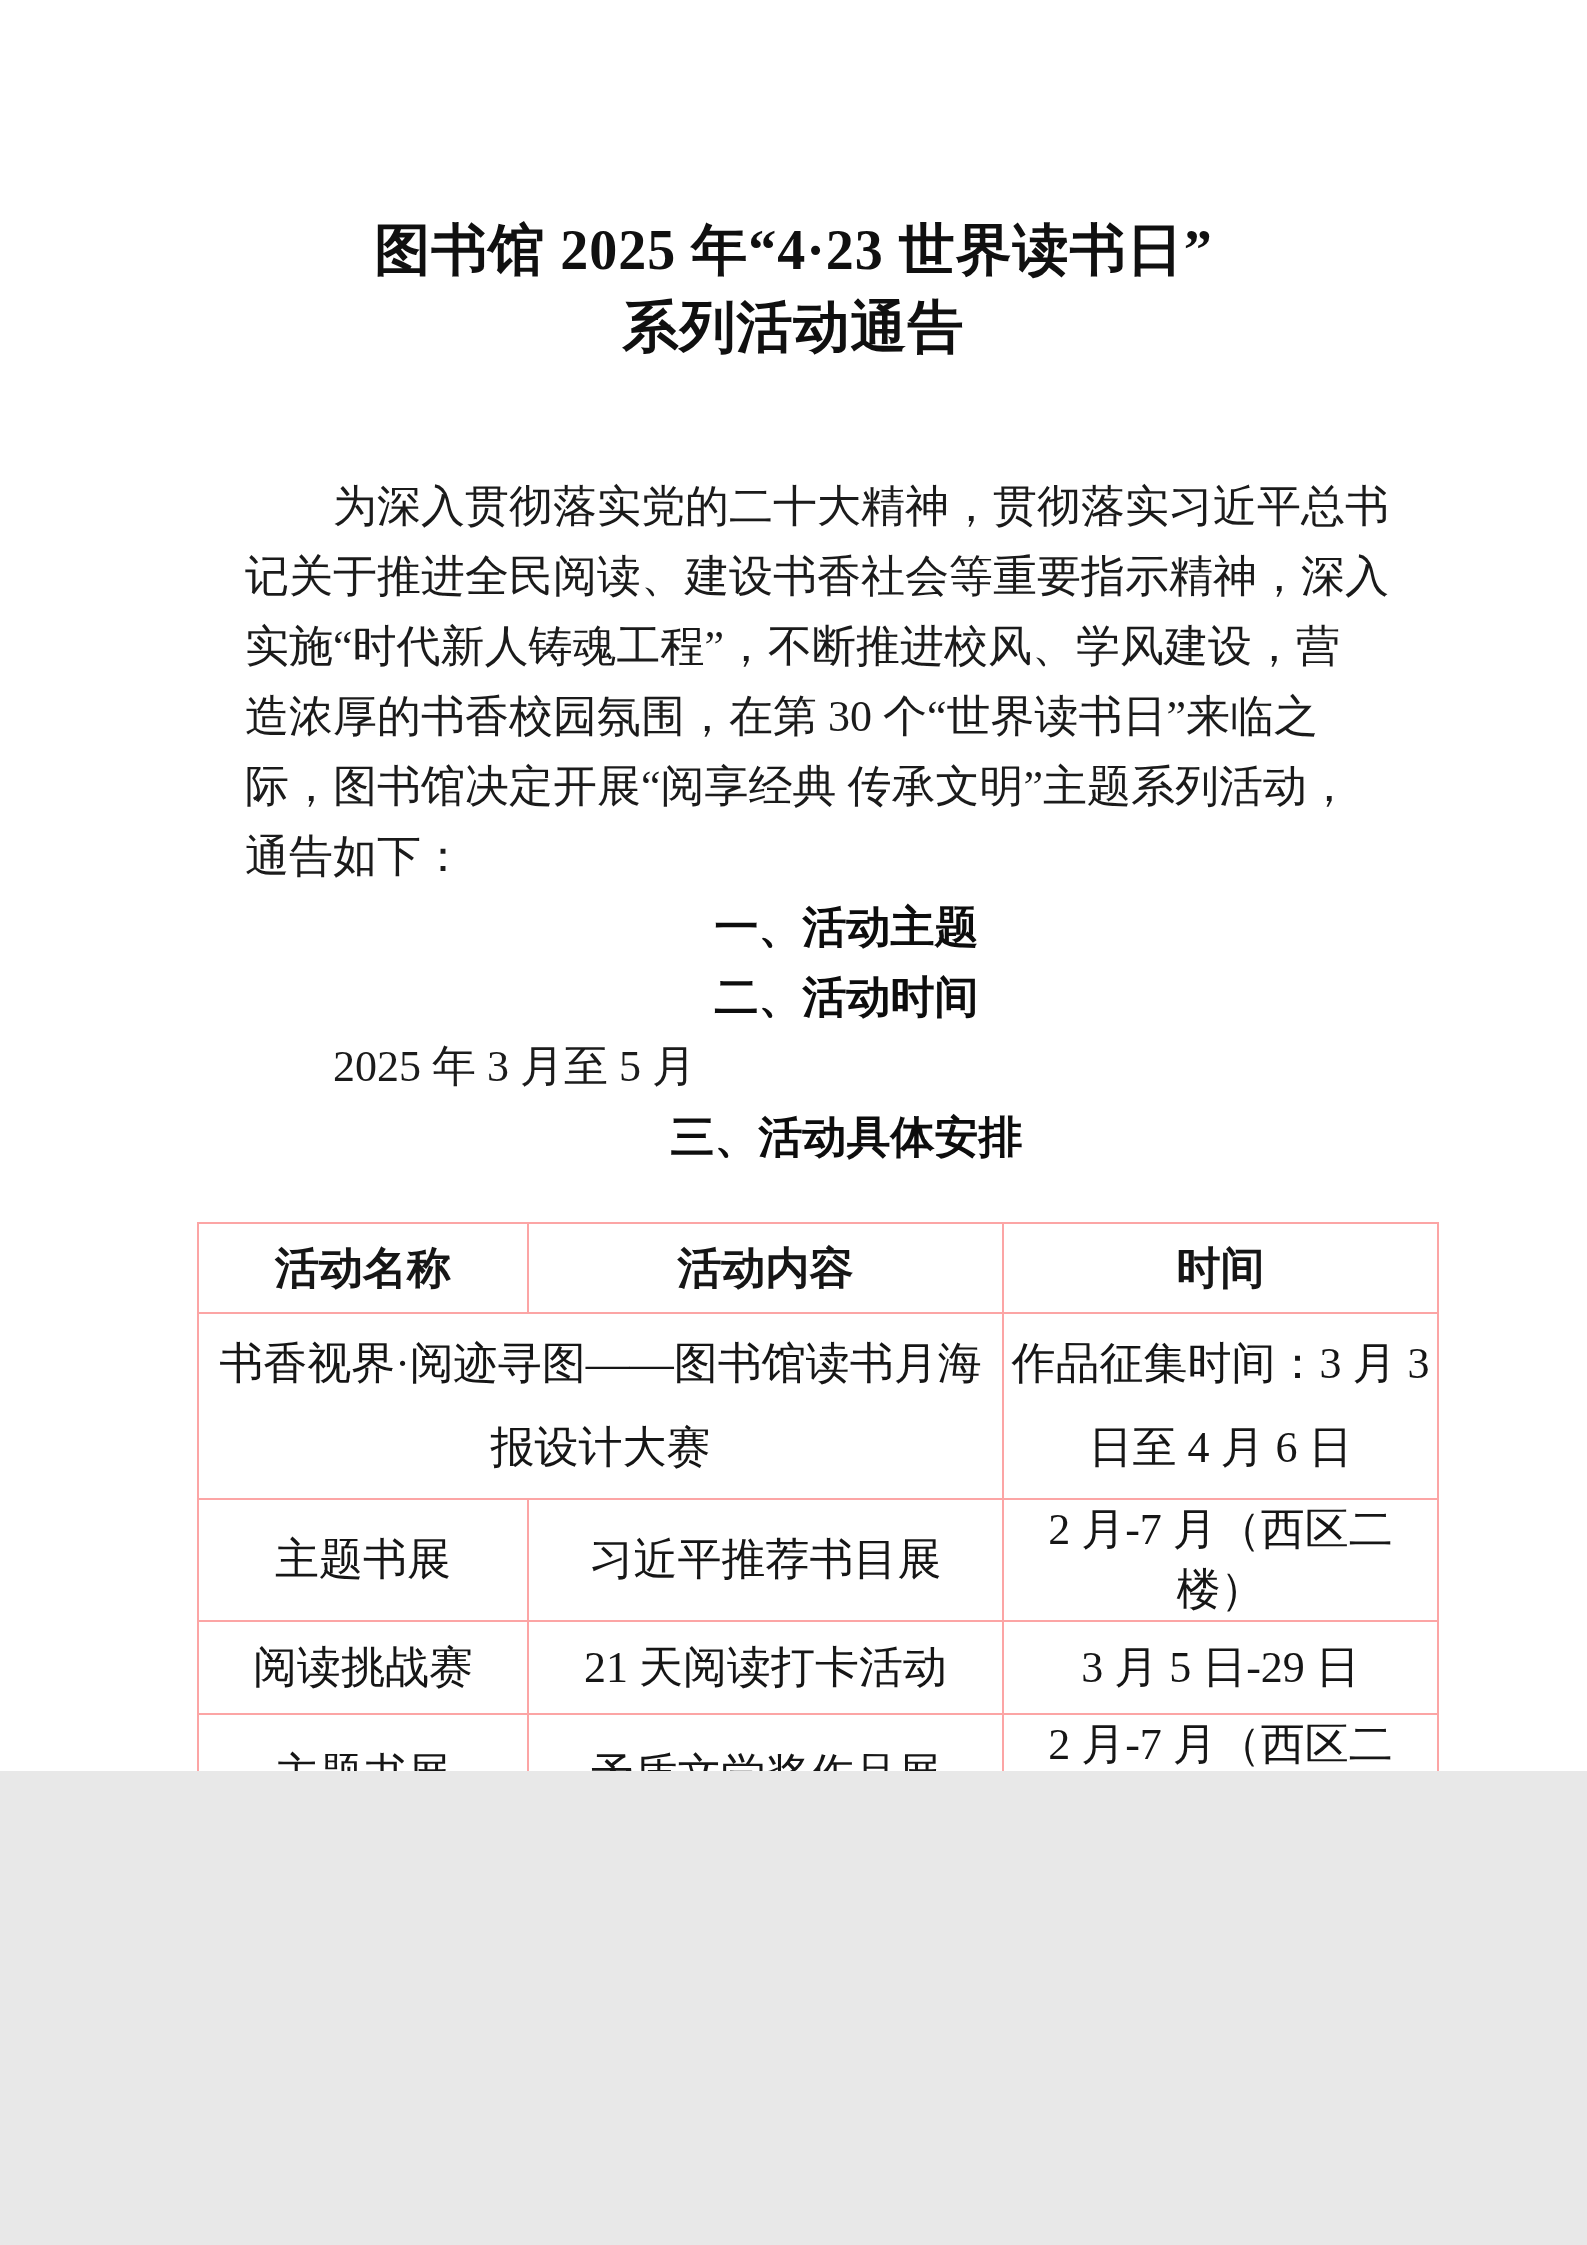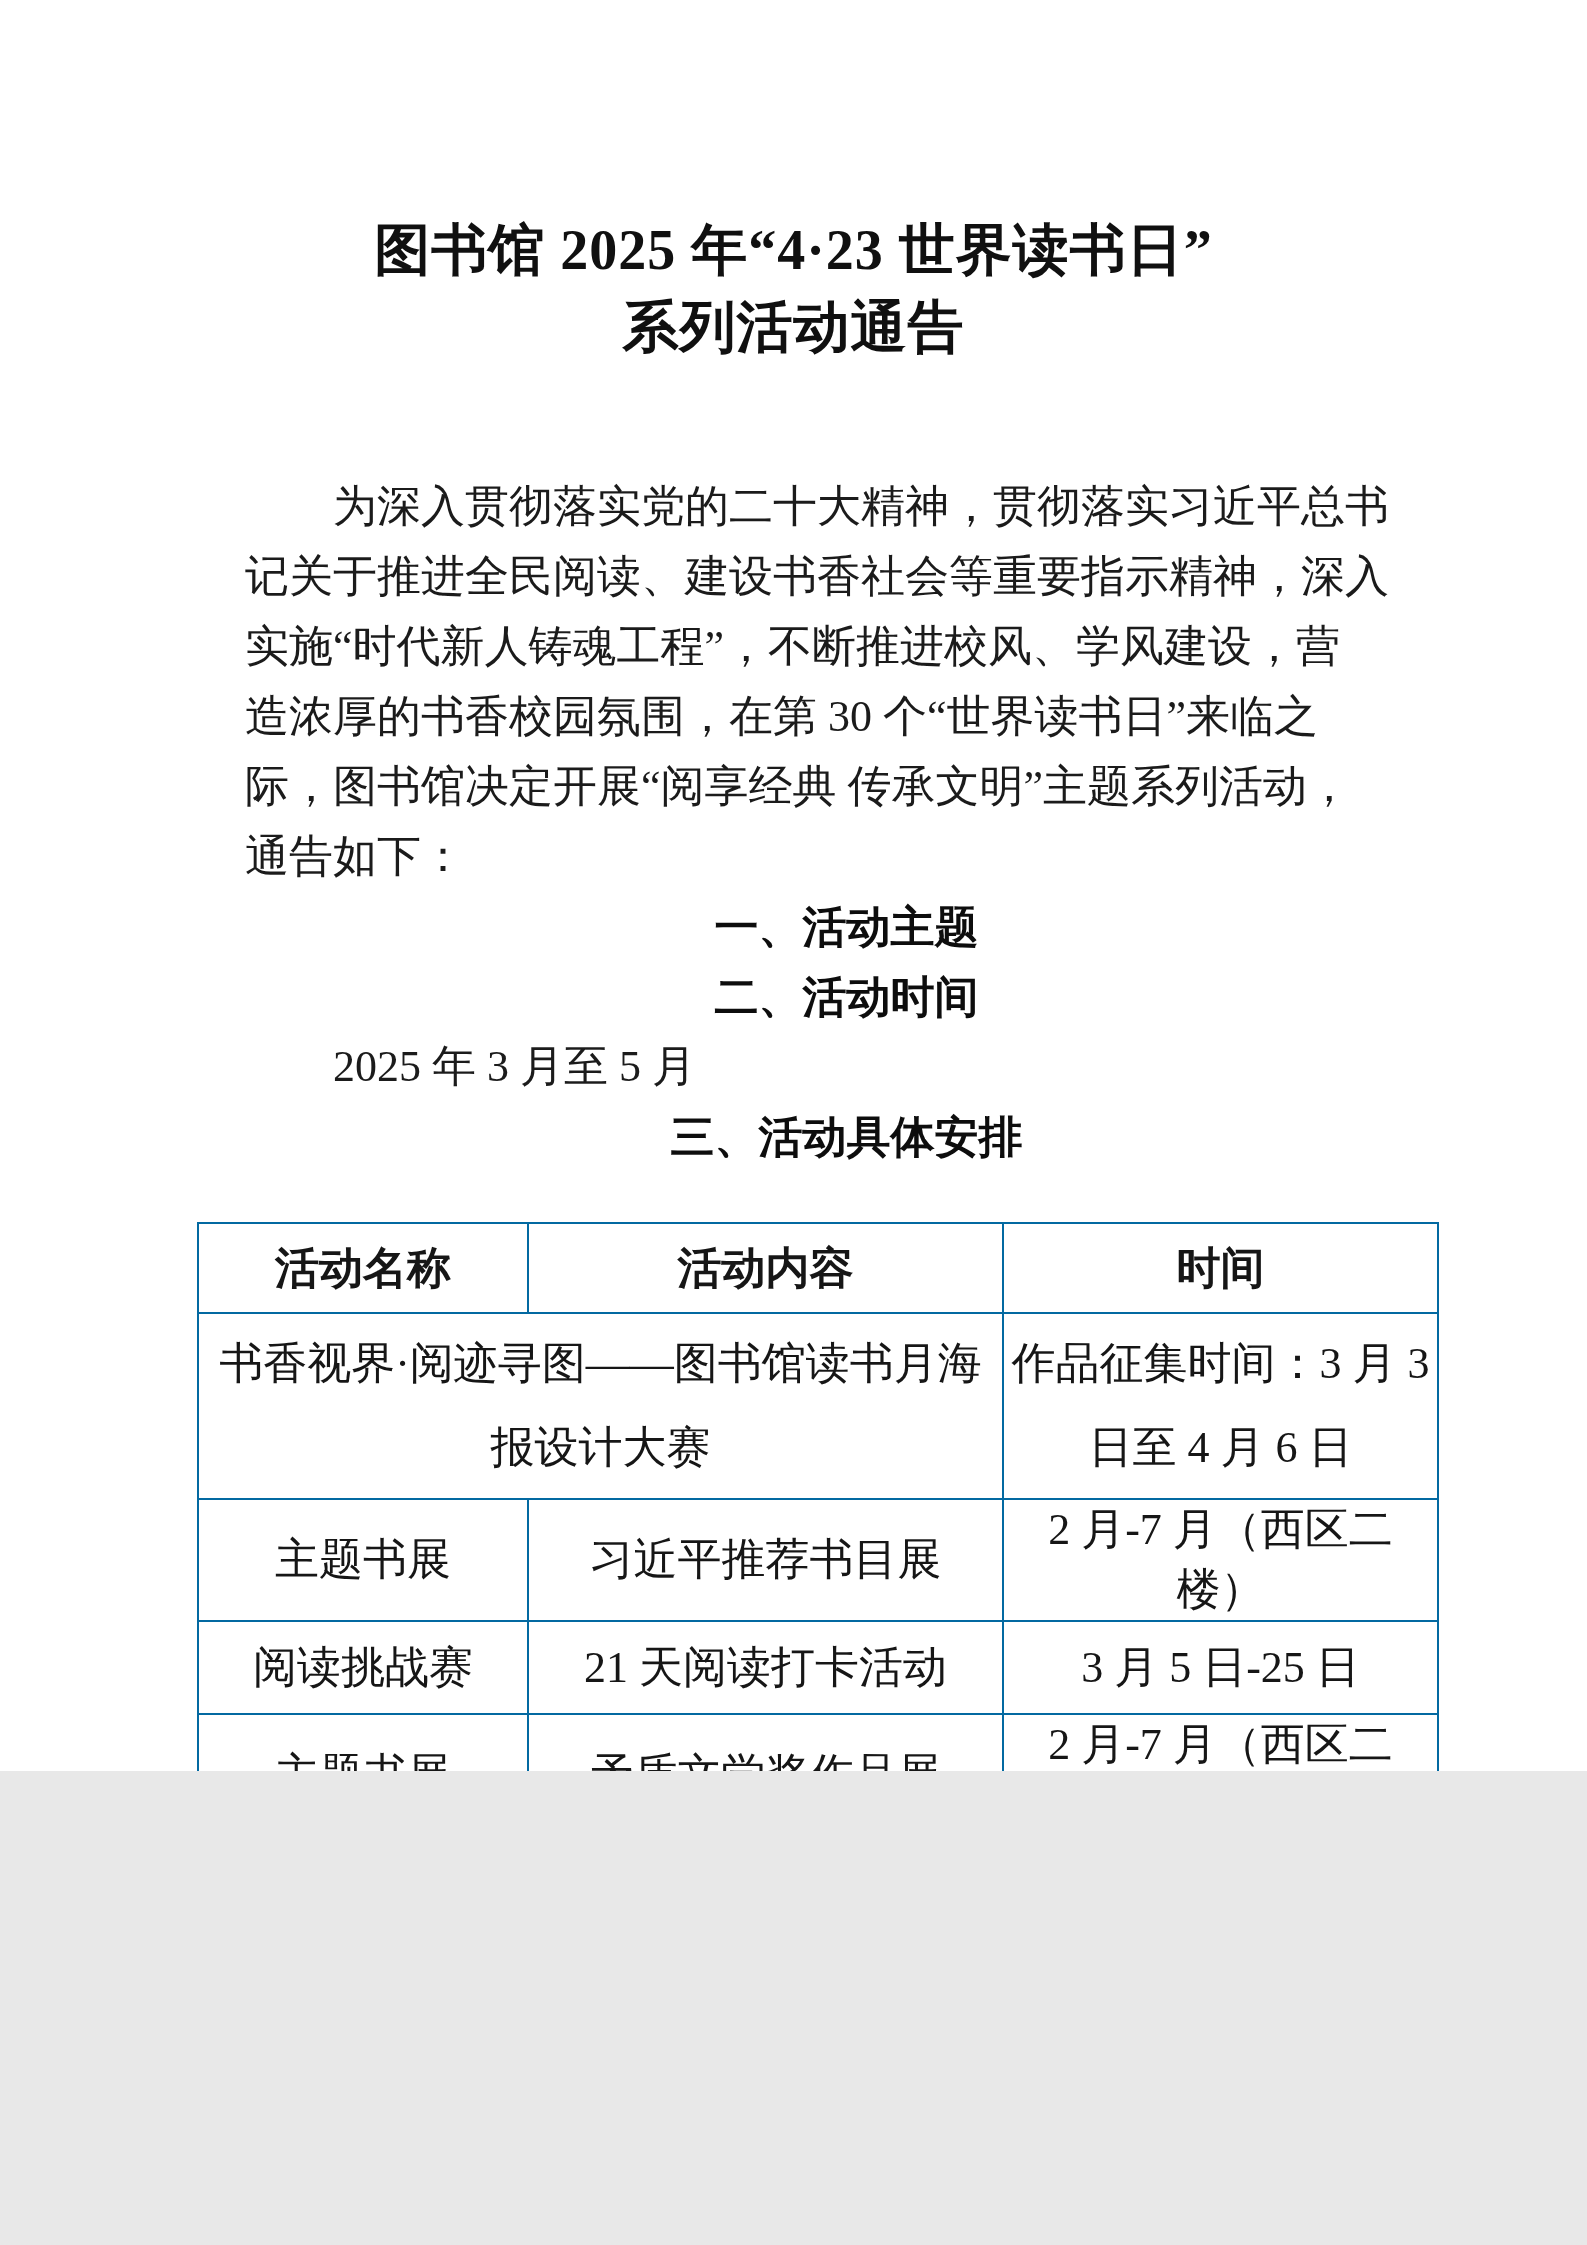--- a/index.html
+++ b/index.html
@@ -48,21 +48,21 @@
     position: absolute;
     top: 1222px;
     left: 197px;
     width: 1240px;
     border-collapse: collapse;
     table-layout: fixed;
     font-size: 44px;
     color: #161616;
   }
   .notice-table th, .notice-table td {
-    border: 2px solid #0369a1;
+    border: 2px solid #fca5a5;
     text-align: center;
     vertical-align: middle;
     padding: 0 6px;
     overflow: hidden;
   }
   .notice-table th {
     height: 88px;
     font-weight: 700;
     font-size: 44px;
   }
@@ -113,21 +113,21 @@
 日至 4 月 6 日</td>
       </tr>
       <tr class="row-short">
         <td>主题书展</td>
         <td>习近平推荐书目展</td>
         <td>2 月-7 月（西区二楼）</td>
       </tr>
       <tr class="row-short">
         <td>阅读挑战赛</td>
         <td>21 天阅读打卡活动</td>
-        <td>3 月 5 日-25 日</td>
+        <td>3 月 5 日-29 日</td>
       </tr>
       <tr class="row-short">
         <td>主题书展</td>
         <td>矛盾文学奖作品展</td>
         <td>2 月-7 月（西区二楼）</td>
       </tr>
     </tbody>
   </table>
 
 </div>

